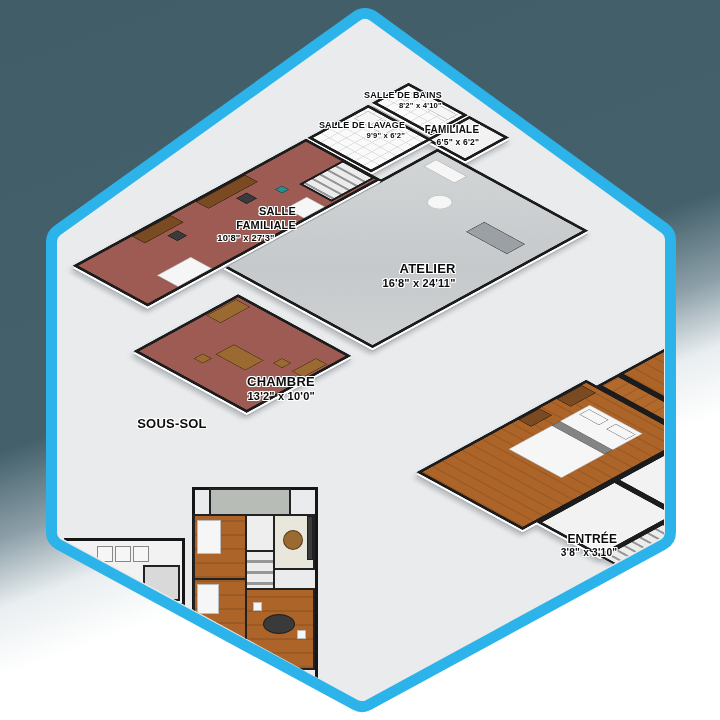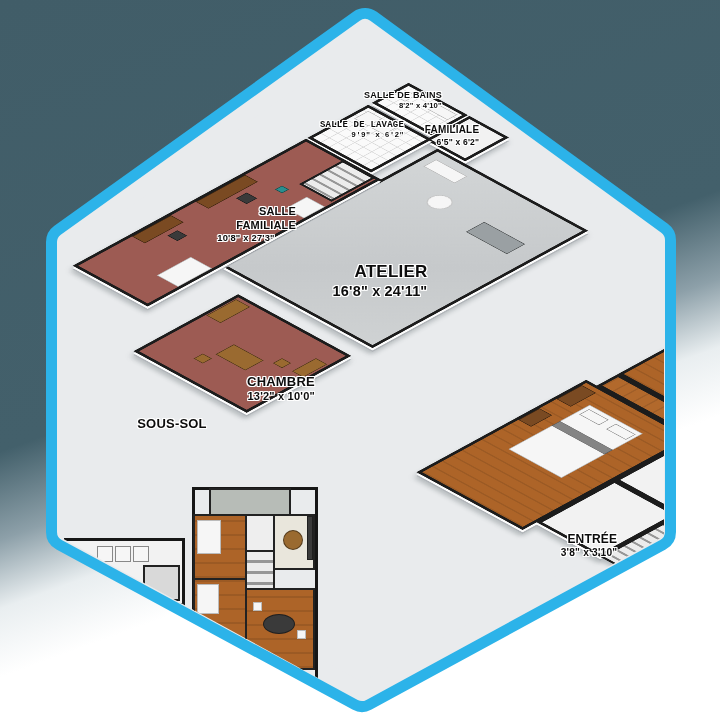--- a/index.html
+++ b/index.html
@@ -140,33 +140,33 @@
       <div class="furn f-white" style="left:48px;top:5px;width:16px;height:16px;border-color:#888;"></div>
       <div class="furn f-white" style="left:66px;top:5px;width:16px;height:16px;border-color:#888;"></div>
       <div class="rm" style="left:76px;top:24px;width:37px;height:36px;background:#d9d9d9;"></div>
       <div class="rm" style="left:-2px;top:26px;width:46px;height:36px;background:#ededed;"></div>
     </div>
 
     <div class="lbl" style="left:403px;top:90px;font-size:9px;">
       <div>SALLE DE BAINS</div>
       <div class="ldim">8'2" x 4'10"</div>
     </div>
-    <div class="lbl" style="left:362px;top:120px;font-size:9px;font-family:Liberation Mono, monospace;">
+    <div class="lbl" style="left:362px;top:120px;font-size:9px;">
       <div>SALLE DE LAVAGE</div>
       <div class="ldim">9'9" x 6'2"</div>
     </div>
     <div class="lbl" style="left:452px;top:124px;font-size:10px;">
       <div>FAMILIALE</div>
       <div class="ldim">6'5" x 6'2"</div>
     </div>
     <div class="lbl" style="left:246px;top:205px;font-size:11px;">
       <div class="wrap2" style="margin-left:-50px;left:50%;position:relative;">SALLE FAMILIALE</div>
       <div class="ldim">10'8" x 27'3"</div>
     </div>
-    <div class="lbl" style="left:380px;top:261px;font-size:17px;">
+    <div class="lbl" style="left:419px;top:261px;font-size:13px;">
       <div>ATELIER</div>
       <div class="ldim">16'8" x 24'11"</div>
     </div>
     <div class="lbl" style="left:281px;top:374px;font-size:13px;">
       <div>CHAMBRE</div>
       <div class="ldim">13'2" x 10'0"</div>
     </div>
     <div class="lbl" style="left:172px;top:416px;font-size:13px;">
       <div>SOUS-SOL</div>
     </div>

